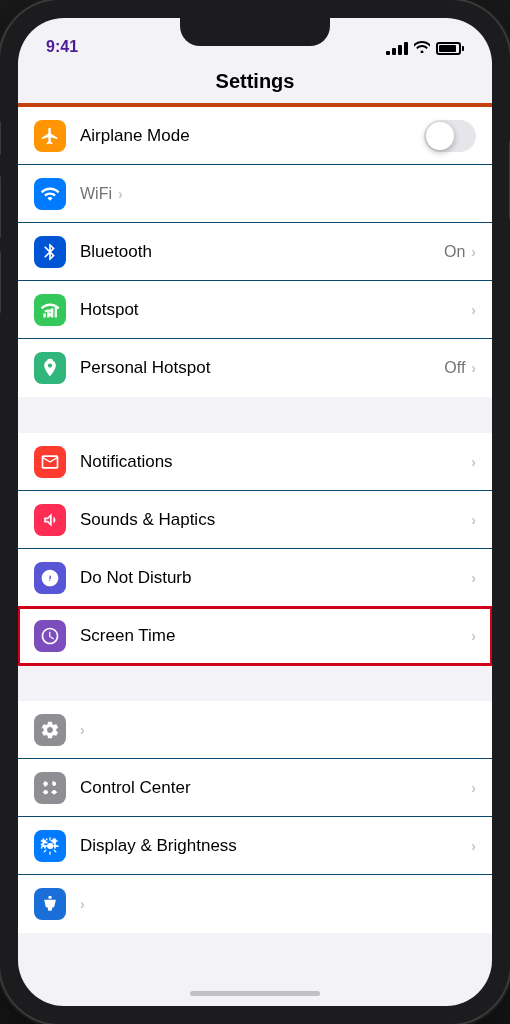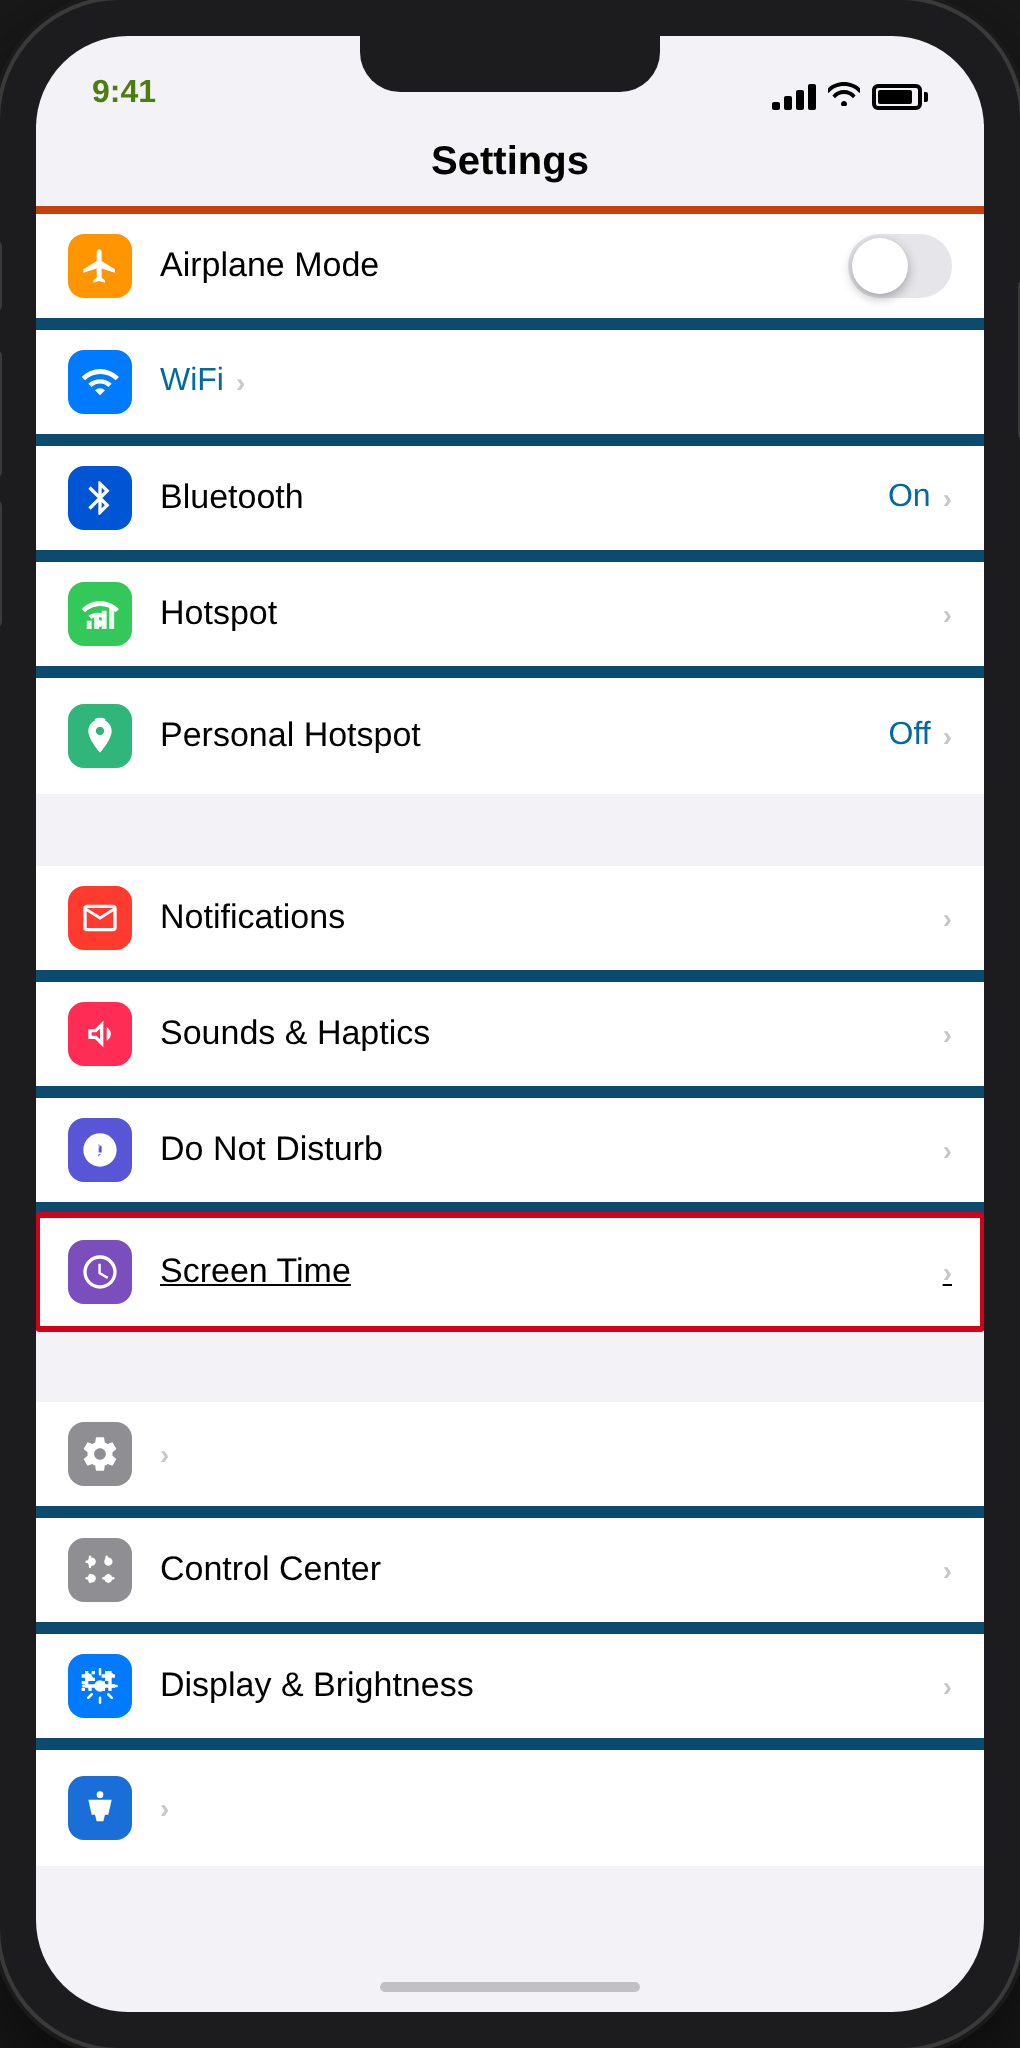--- a/index.html
+++ b/index.html
@@ -57,21 +57,21 @@
       align-items: flex-end;
       justify-content: space-between;
       padding: 0 28px 6px;
       position: relative;
       z-index: 5;
     }
 
     .status-time {
       font-size: 16px;
       font-weight: 600;
-      color: #4d7c0f;
+      color: #4c1d95;
     }
 
     .status-icons {
       display: flex;
       align-items: center;
       gap: 6px;
     }
 
     .signal-bars {
       display: flex;
@@ -150,21 +150,21 @@
       height: 36px;
       background: #f2f2f7;
     }
 
     .settings-row {
       display: flex;
       align-items: center;
       padding: 0 16px;
       height: 58px;
       background: #fff;
-      border-bottom: 6px solid #0c4a6e;
+      border-bottom: 1px solid #0c4a6e;
       cursor: pointer;
       position: relative;
     }
 
     .settings-row:last-child {
       border-bottom: none;
     }
 
     .row-icon {
       width: 32px;
@@ -180,21 +180,21 @@
     }
 
     .row-label {
       flex: 1;
       font-size: 17px;
       color: #000;
     }
 
     .row-value {
       font-size: 16px;
-      color: #0369a1;
+      color: #737373;
       margin-right: 6px;
     }
 
     .chevron {
       color: #c7c7cc;
       font-size: 14px;
       font-weight: 600;
     }
 
     
@@ -232,21 +232,20 @@
     .icon-gray { background: #8e8e93; }
     .icon-blue-display { background: #007aff; }
     .icon-blue-access { background: #1a6ed8; }
 
     
     .screen-time-row {
       outline: 3px solid #d0021b;
       outline-offset: -2px;
       border-radius: 2px;
       z-index: 2;
-      text-decoration: underline;
     }
 
     
     .home-indicator {
       position: absolute;
       bottom: 10px;
       left: 50%;
       transform: translateX(-50%);
       width: 130px;
       height: 5px;

